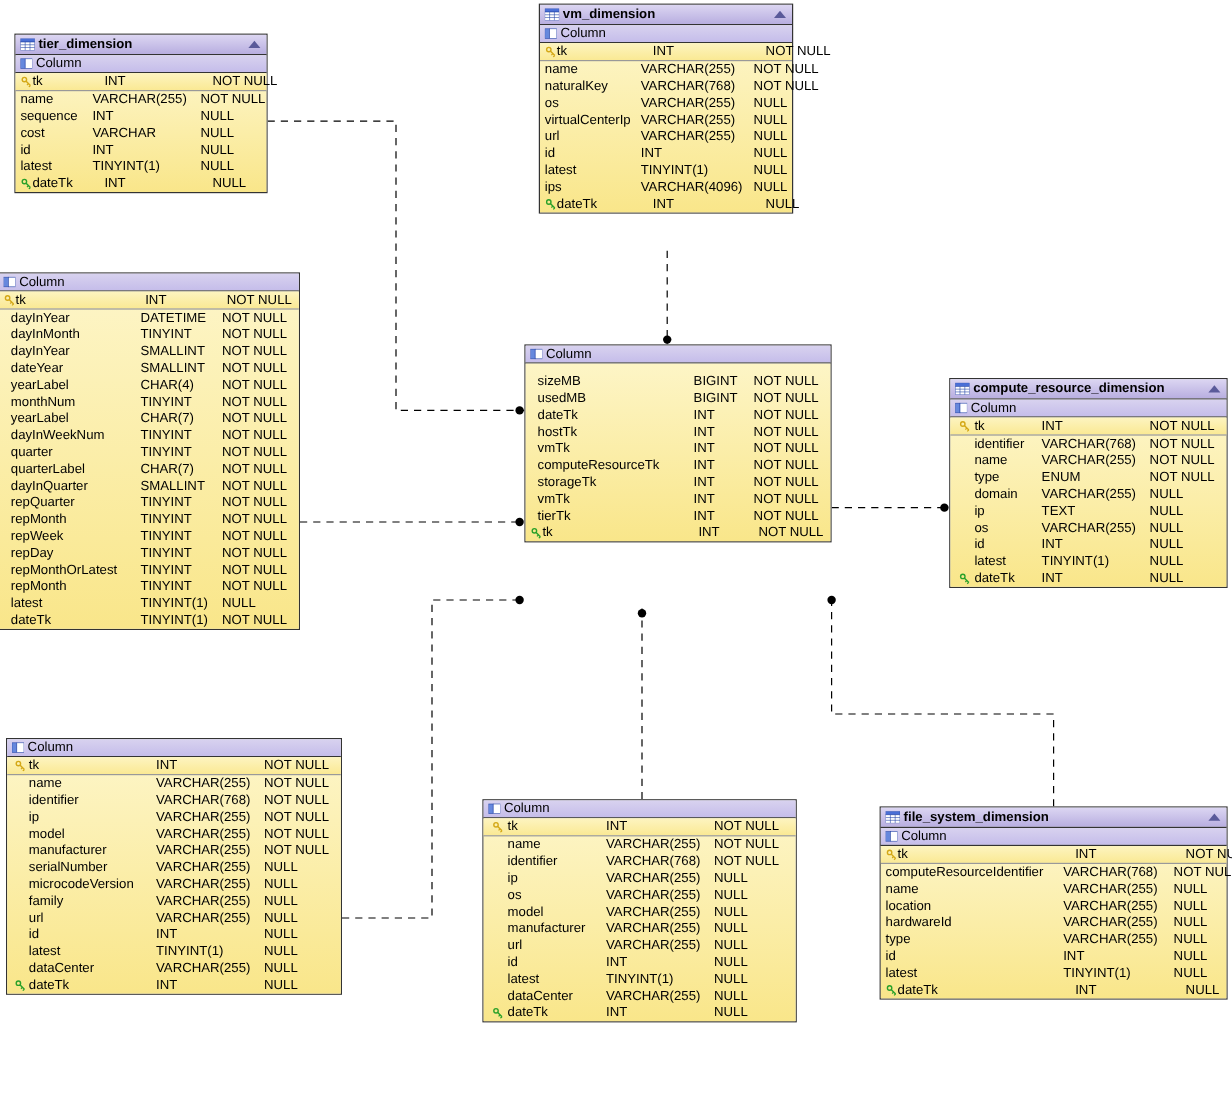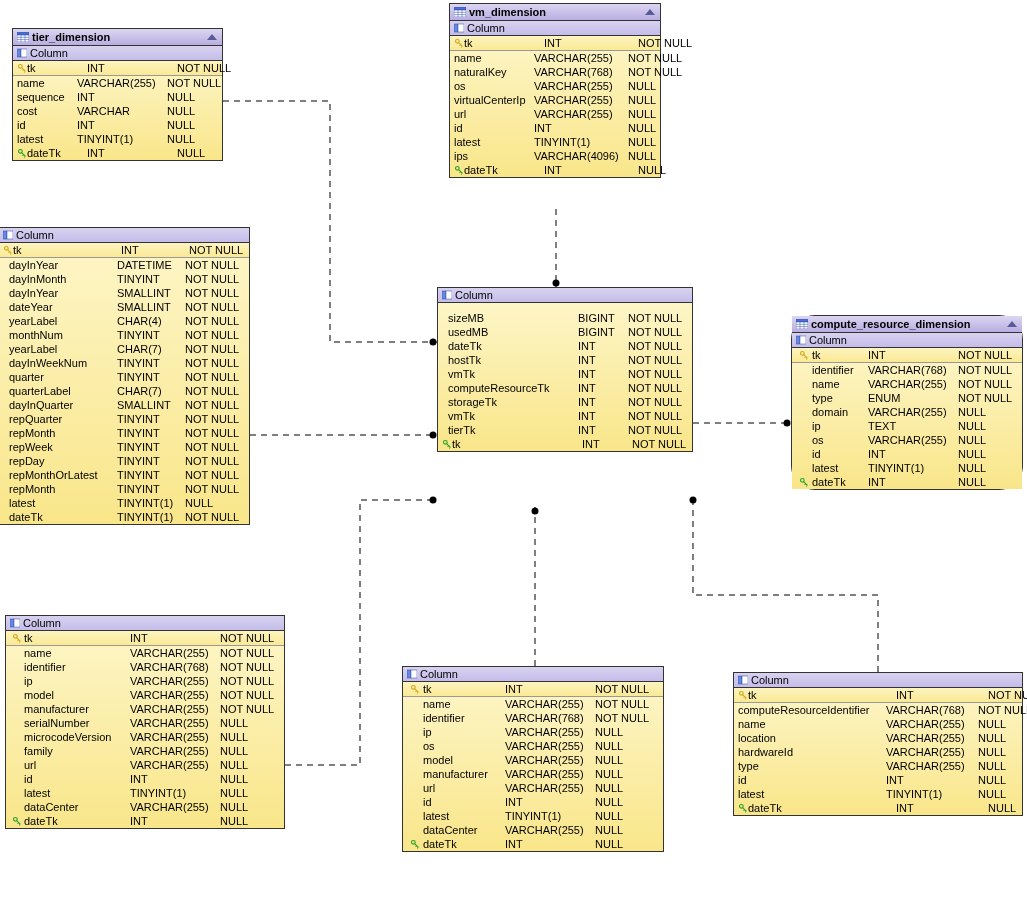--- a/index.html
+++ b/index.html
@@ -481,21 +481,21 @@
             <line x1="8" y1="8" x2="6.6" y2="9.6" stroke="#2aa12a" stroke-width="1.2"></line>
             <line x1="10" y1="10" x2="8.4" y2="11.4" stroke="#2aa12a" stroke-width="1.2"></line>
           </svg>
         </span>
         <span class="name-cell" style="width:130px">tk</span>
         <span class="type-cell" style="width:50px">INT</span>
         <span class="null-cell" style="width:60px">NOT NULL</span>
       </div>
     </div>
   </div>
-<div class="table-box" style="left: 791px; top: 315px; width: 232px; border-radius: 24px;">
+<div class="table-box" style="left: 791px; top: 315px; width: 232px;">
     <div class="table-header">
       <span class="title">
         <svg class="table-icon" viewBox="0 0 12 10">
           <rect x="0" y="0" width="12" height="3" fill="#4a6fd6" stroke="#2a4aaa" stroke-width="0.5"></rect>
           <rect x="0" y="3" width="12" height="7" fill="#fff" stroke="#2a4aaa" stroke-width="0.5"></rect>
           <line x1="0" y1="5.3" x2="12" y2="5.3" stroke="#2a4aaa" stroke-width="0.5"></line>
           <line x1="0" y1="7.6" x2="12" y2="7.6" stroke="#2a4aaa" stroke-width="0.5"></line>
           <line x1="4" y1="3" x2="4" y2="10" stroke="#2a4aaa" stroke-width="0.5"></line>
           <line x1="8" y1="3" x2="8" y2="10" stroke="#2a4aaa" stroke-width="0.5"></line>
         </svg>
@@ -789,20 +789,36 @@
             <line x1="10" y1="10" x2="8.4" y2="11.4" stroke="#2aa12a" stroke-width="1.2"></line>
           </svg>
         </span>
         <span class="name-cell" style="width:82px">dateTk</span>
         <span class="type-cell" style="width:90px">INT</span>
         <span class="null-cell" style="width:60px">NULL</span>
       </div>
     </div>
   </div>
 <div class="table-box" style="left: 733px; top: 672px; width: 290px;">
+    <div class="table-header">
+      <span class="title">
+        <svg class="table-icon" viewBox="0 0 12 10">
+          <rect x="0" y="0" width="12" height="3" fill="#4a6fd6" stroke="#2a4aaa" stroke-width="0.5"></rect>
+          <rect x="0" y="3" width="12" height="7" fill="#fff" stroke="#2a4aaa" stroke-width="0.5"></rect>
+          <line x1="0" y1="5.3" x2="12" y2="5.3" stroke="#2a4aaa" stroke-width="0.5"></line>
+          <line x1="0" y1="7.6" x2="12" y2="7.6" stroke="#2a4aaa" stroke-width="0.5"></line>
+          <line x1="4" y1="3" x2="4" y2="10" stroke="#2a4aaa" stroke-width="0.5"></line>
+          <line x1="8" y1="3" x2="8" y2="10" stroke="#2a4aaa" stroke-width="0.5"></line>
+        </svg>
+        <span>file_system_dimension</span>
+      </span>
+      <svg class="collapse-icon" viewBox="0 0 12 8">
+        <polygon points="1,7 11,7 6,1" fill="#5a5a9a"></polygon>
+      </svg>
+    </div>
     <div class="table-subheader">
       <svg width="10" height="10" viewBox="0 0 10 10">
         <rect x="0" y="1" width="4" height="8" fill="#6688dd" stroke="#2a4aaa" stroke-width="0.5"></rect>
         <rect x="4" y="1" width="6" height="8" fill="#fff" stroke="#2a4aaa" stroke-width="0.5"></rect>
       </svg>
       <span>Column</span>
     </div>
     <div class="col-body">
       <div class="col-row header-row">
         <span class="icon-cell">

